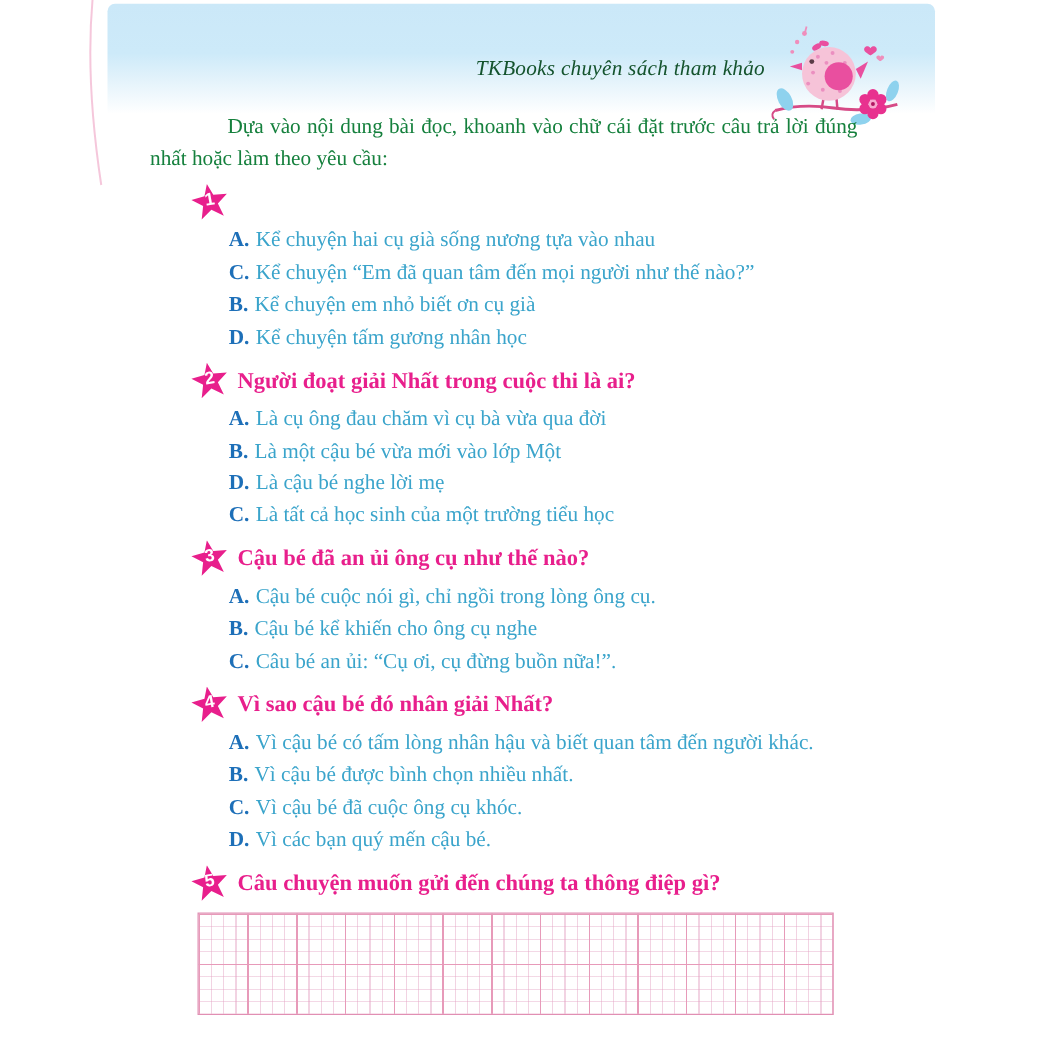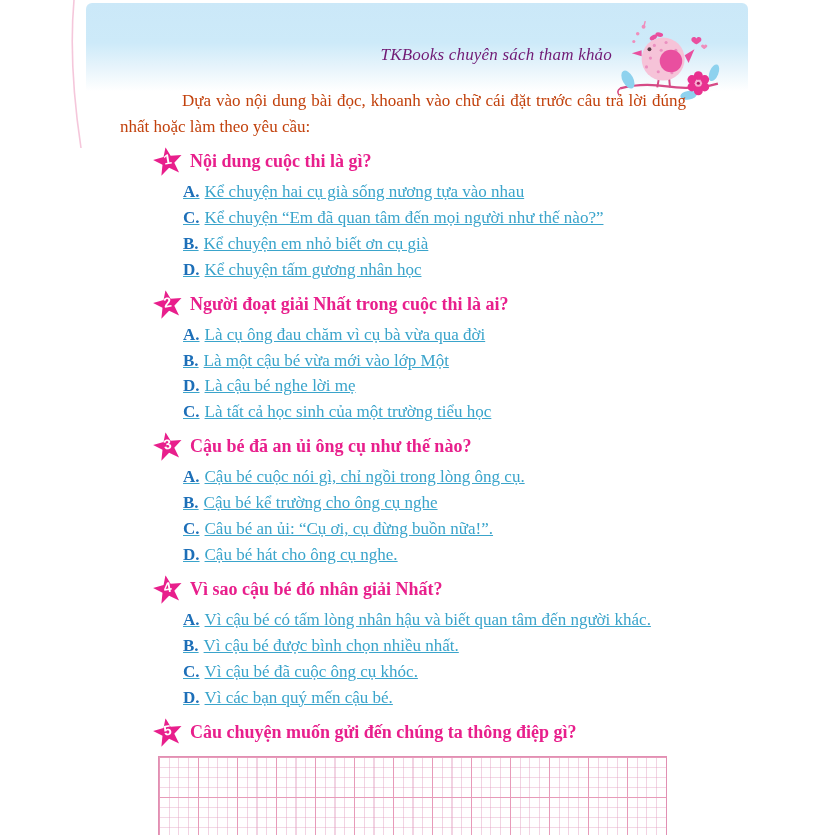--- a/index.html
+++ b/index.html
@@ -8,43 +8,43 @@
     font-family:"Liberation Serif","DejaVu Serif",serif;
   }
   
   #header-band{
     position:absolute;left:86px;top:3px;width:662px;height:88px;
     background:linear-gradient(180deg,#cbe8f8 0%,#cdeaf9 45%,#e4f3fb 70%,rgba(255,255,255,0) 100%);
     border-radius:6px 6px 0 0;
   }
   #tagline{
     position:absolute;left:86px;top:45px;width:526px;text-align:right;
-    font-style:italic;font-size:17px;color:#701a75;letter-spacing:.2px;
+    font-style:italic;font-size:17px;color:#14532d;letter-spacing:.2px;
   }
   #left-curve{position:absolute;left:66px;top:0;width:20px;height:150px;}
   #bird{position:absolute;left:613px;top:18px;width:112px;height:88px;}
   
   #content{position:absolute;left:120px;top:88px;width:566px;}
   #intro{
-    color:#c2410c;font-size:17px;line-height:26px;text-align:justify;
+    color:#15803d;font-size:17px;line-height:26px;text-align:justify;
     text-indent:62px;margin:0 0 2px 0;
   }
   .question{margin-top:7px;}
   .q-header{display:flex;align-items:center;margin-left:33px;height:29px;margin-bottom:3px;}
   .star{position:relative;width:30px;height:29px;margin-right:7px;flex:0 0 auto;transform:rotate(-10deg);}
   .star-shape{
     position:absolute;inset:0;background:#e81f8c;
     clip-path:polygon(50% 0%,62% 32%,98% 36%,70% 58%,80% 94%,50% 72%,20% 94%,30% 58%,2% 36%,38% 32%);
   }
   .star-num{
     position:absolute;left:0;top:4px;width:100%;text-align:center;
     color:#ffffff;font-weight:bold;font-size:14px;font-family:"Liberation Sans",sans-serif;
   }
   .q-title{color:#e81f8c;font-weight:bold;font-size:18px;}
-  .option{padding-left:63px;line-height:25.9px;font-size:17px;color:#3aa4cb;text-decoration:underline;}
+  .option{padding-left:63px;line-height:25.9px;font-size:17px;color:#3aa4cb;}
   .option .letter{color:#1d6fb8;font-weight:bold;margin-right:5px;}
   
   #writing-grid{
     margin:9px 0 0 38px;
     border:1px solid #e18fb3;background-color:#ffffff;
     background-image:
       repeating-linear-gradient(to right,#e79ab9 0 1px,transparent 1px 39px),
       repeating-linear-gradient(to bottom,#e79ab9 0 1px,transparent 1px 40px),
       repeating-linear-gradient(to right,rgba(226,158,192,0.45) 0 1px,transparent 1px 9.75px),
       repeating-linear-gradient(to bottom,rgba(226,158,192,0.40) 0 1px,transparent 1px 10px);
@@ -120,21 +120,20 @@
   <div id="content">
 
     <p id="intro">Dựa vào nội dung bài đọc, khoanh vào chữ cái đặt trước câu trả lời đúng nhất hoặc làm theo yêu cầu:</p>
 
     <div class="question">
       <div class="q-header">
         <span class="star">
           <span class="star-shape"></span>
           <span class="star-num">1</span>
         </span>
-        <span class="q-title">Nội dung cuộc thi là gì?</span>
       </div>
       <div class="option"><span class="letter">A.</span><span>Kể chuyện hai cụ già sống nương tựa vào nhau</span></div>
       <div class="option"><span class="letter">C.</span><span>Kể chuyện “Em đã quan tâm đến mọi người như thế nào?”</span></div>
       <div class="option"><span class="letter">B.</span><span>Kể chuyện em nhỏ biết ơn cụ già</span></div>
       <div class="option"><span class="letter">D.</span><span>Kể chuyện tấm gương nhân học</span></div>
     </div>
 
     <div class="question">
       <div class="q-header">
         <span class="star">
@@ -151,23 +150,22 @@
 
     <div class="question">
       <div class="q-header">
         <span class="star">
           <span class="star-shape"></span>
           <span class="star-num">3</span>
         </span>
         <span class="q-title">Cậu bé đã an ủi ông cụ như thế nào?</span>
       </div>
       <div class="option"><span class="letter">A.</span><span>Cậu bé cuộc nói gì, chỉ ngồi trong lòng ông cụ.</span></div>
-      <div class="option"><span class="letter">B.</span><span>Cậu bé kể trường cho ông cụ nghe</span></div>
+      <div class="option"><span class="letter">B.</span><span>Cậu bé kể khiến cho ông cụ nghe</span></div>
       <div class="option"><span class="letter">C.</span><span>Câu bé an ủi: “Cụ ơi, cụ đừng buồn nữa!”.</span></div>
-      <div class="option"><span class="letter">D.</span><span>Cậu bé hát cho ông cụ nghe.</span></div>
     </div>
 
     <div class="question">
       <div class="q-header">
         <span class="star">
           <span class="star-shape"></span>
           <span class="star-num">4</span>
         </span>
         <span class="q-title">Vì sao cậu bé đó nhân giải Nhất?</span>
       </div>

